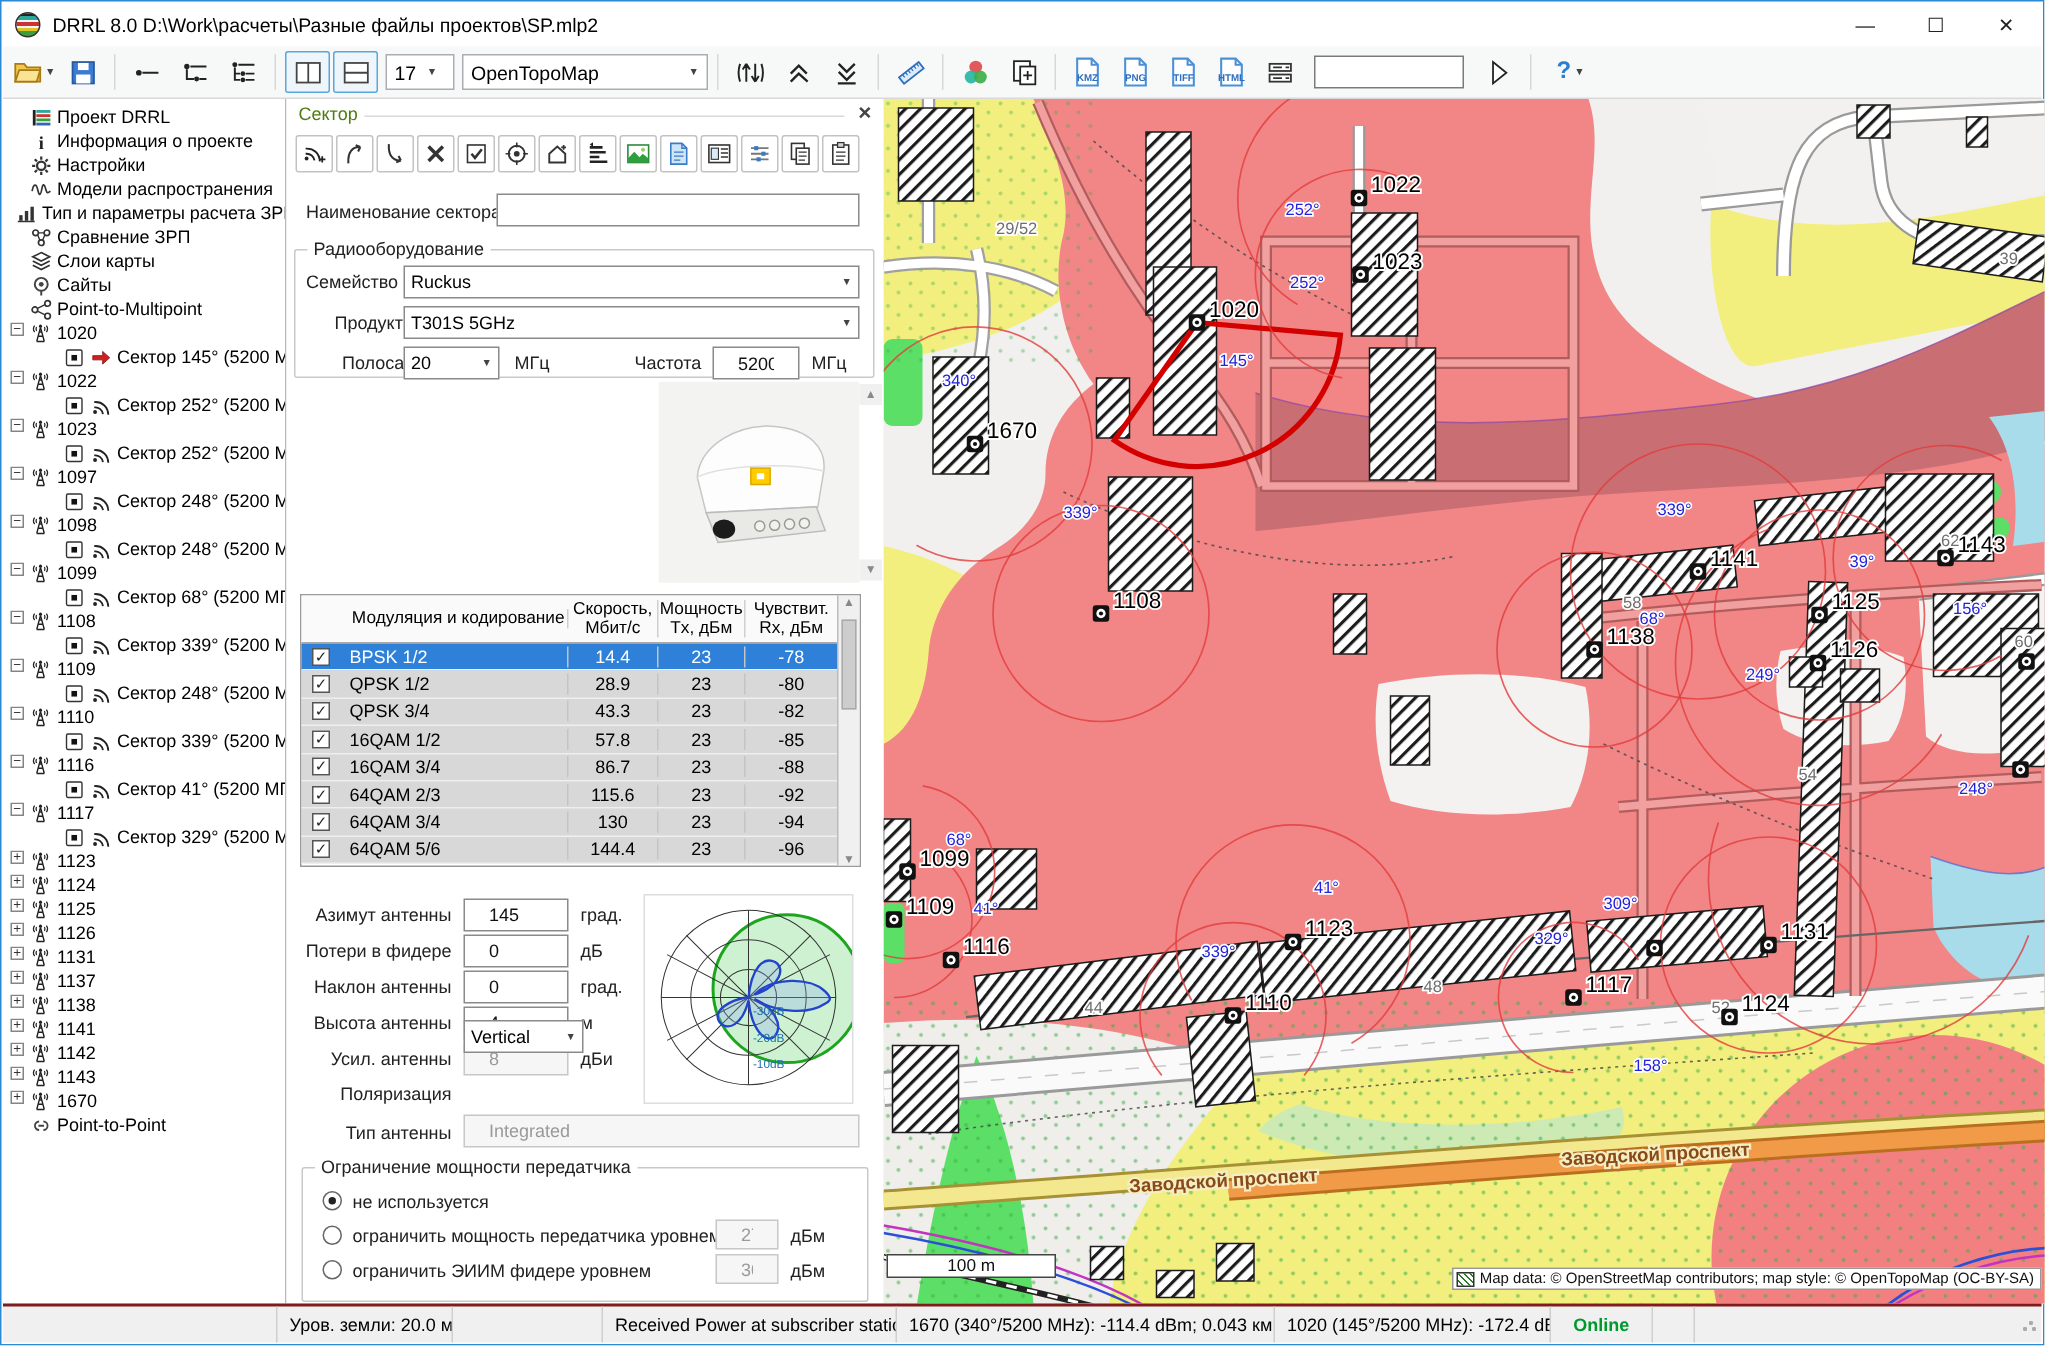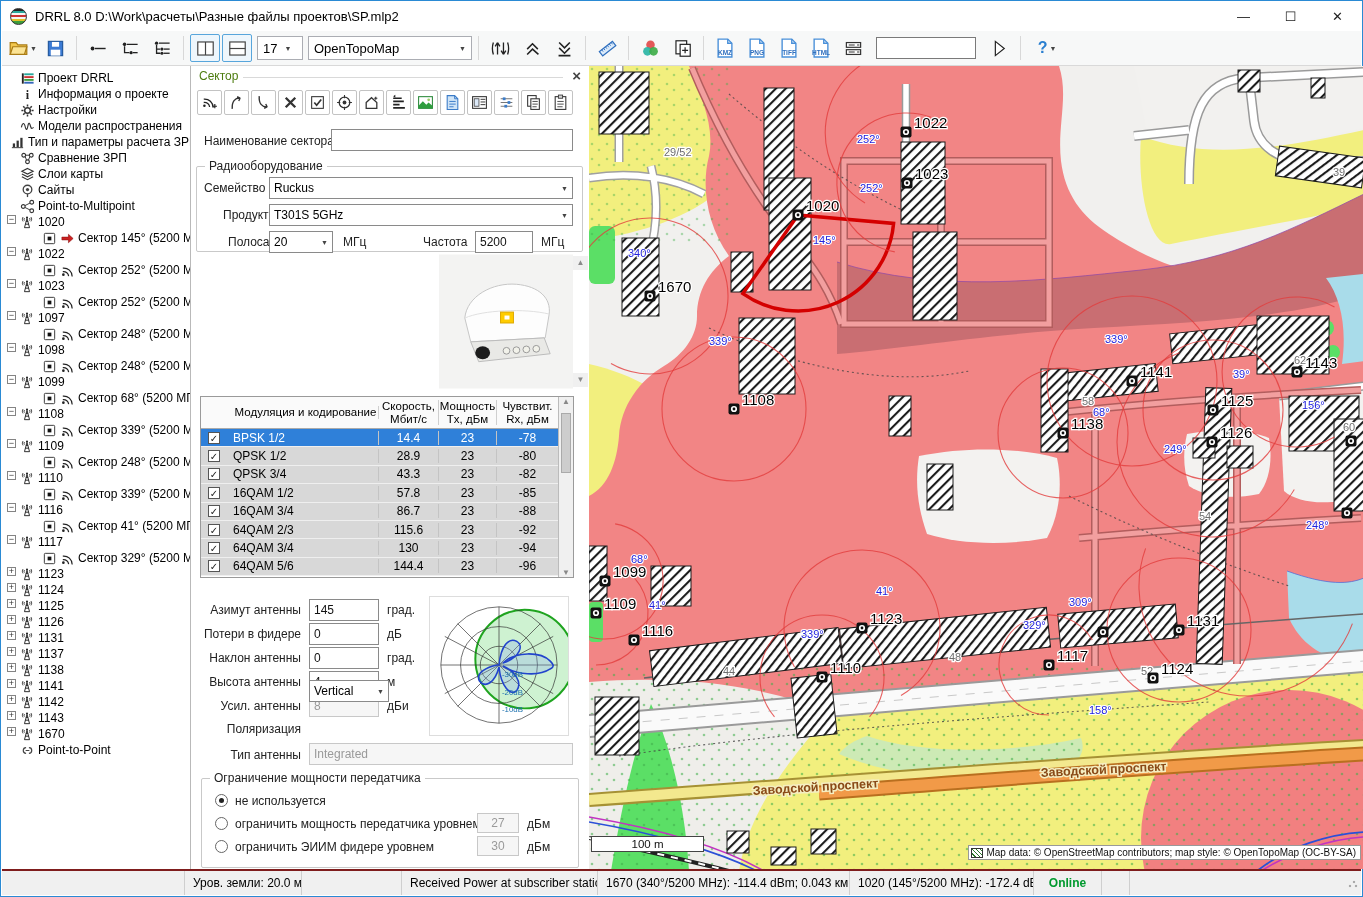--- a/index.html
+++ b/index.html
@@ -32,21 +32,21 @@
 
 .panel{position:absolute;left:190px;top:65px;width:398px;bottom:27px;background:#fff}
 .phead{position:absolute;left:0;top:0;right:0;height:20px}
 .ptitle{position:absolute;left:8px;top:3px;color:#4d7c0f}
 .pline{position:absolute;left:52px;right:26px;top:11px;height:1px;background:#d9d9d9}
 .pclose{position:absolute;right:8px;top:1px;font-size:15px;font-weight:bold;color:#444}
 .secbar{position:absolute;left:6px;top:24px;display:flex;gap:2px}
 .sbtn{width:25px;height:25px;border:1px solid #c3c3c3;border-radius:2px;background:#fff;display:flex;align-items:center;justify-content:center}
 .sbtn svg{width:17px;height:17px}
 .flabel{position:absolute;color:#222}
-.inp{position:absolute;border:1px solid #8a8a8a;background:#fff;height:22px;font-size:12px;padding:0 4px;font-family:inherit;color:#111}
+.inp{position:absolute;border:1px solid #8a8a8a;background:#fff;height:22px;font-size:12px;padding:0 16px;font-family:inherit;color:#111}
 .inp.dis{background:#f6f6f6;color:#9a9a9a;border-color:#c8c8c8}
 .dd{position:absolute;height:22px;border:1px solid #8a8a8a;background:#fff;display:flex;align-items:center;padding:0 4px;justify-content:space-between}
 .fset{position:absolute;border:1px solid #c9c9c9;border-radius:2px}
 .leg{position:absolute;top:-8px;left:8px;background:#fff;padding:0 4px;color:#222;white-space:nowrap}
 .finfo{position:absolute;left:10px;top:188px;width:232px;height:135px;border:1px solid #8a8a8a;padding:2px 20px 2px 4px;white-space:pre-wrap;line-height:1.3;overflow:hidden}
 .fsc{position:absolute;right:1px;width:15px;background:#f0f0f0;color:#8a8a8a;font-size:8px;text-align:center;line-height:14px;height:14px}
 .pimgbox{position:absolute;left:248px;top:188px;width:134px;height:135px}
 
 .mtable{position:absolute;left:9px;top:330px;width:374px;height:182px;border:1px solid #9a9a9a;display:flex}
 .mcols{width:357px;display:flex;flex-direction:column}

